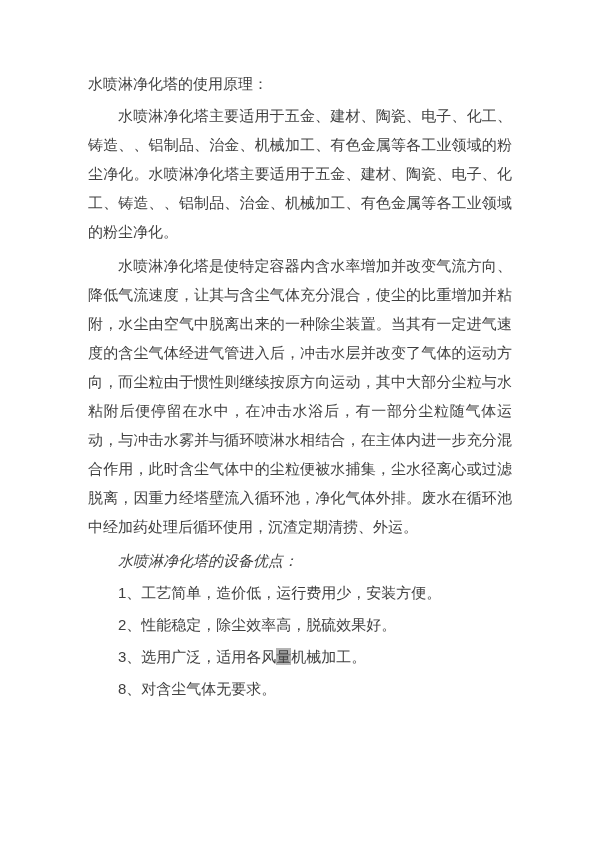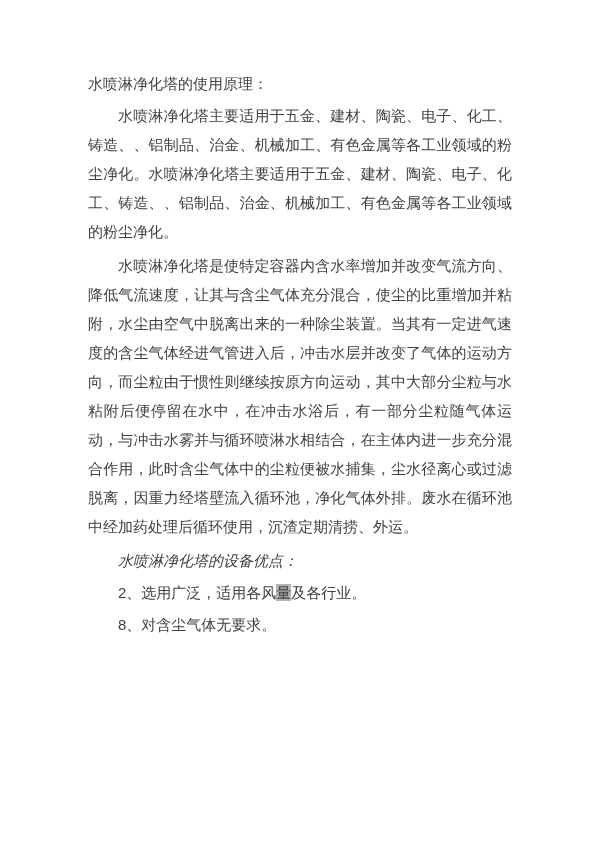--- a/index.html
+++ b/index.html
@@ -53,16 +53,18 @@
   <p class="title">水喷淋净化塔的使用原理：</p>
 
   <div id="paras">
       <p class="para">水喷淋净化塔主要适用于五金、建材、陶瓷、电子、化工、铸造、、铝制品、治金、机械加工、有色金属等各工业领域的粉尘净化。水喷淋净化塔主要适用于五金、建材、陶瓷、电子、化工、铸造、、铝制品、治金、机械加工、有色金属等各工业领域的粉尘净化。</p>
       <p class="para">水喷淋净化塔是使特定容器内含水率增加并改变气流方向、降低气流速度，让其与含尘气体充分混合，使尘的比重增加并粘附，水尘由空气中脱离出来的一种除尘装置。当其有一定进气速度的含尘气体经进气管进入后，冲击水层并改变了气体的运动方向，而尘粒由于惯性则继续按原方向运动，其中大部分尘粒与水粘附后便停留在水中，在冲击水浴后，有一部分尘粒随气体运动，与冲击水雾并与循环喷淋水相结合，在主体内进一步充分混合作用，此时含尘气体中的尘粒便被水捕集，尘水径离心或过滤脱离，因重力经塔壁流入循环池，净化气体外排。废水在循环池中经加药处理后循环使用，沉渣定期清捞、外运。</p>
     </div>
 
   <p class="heading">水喷淋净化塔的设备优点：</p>
 
   <div id="advantages">
-      <p class="adv-item"><span>2、选用广泛，适用各风</span><span class="hl">量</span><span>及各行业。</span></p>
+      <p class="adv-item"><span>1、工艺简单，造价低，运行费用少，安装方便。</span></p>
+      <p class="adv-item"><span>2、性能稳定，除尘效率高，脱硫效果好。</span></p>
+      <p class="adv-item"><span>3、选用广泛，适用各风</span><span class="hl">量</span><span>机械加工。</span></p>
       <p class="adv-item"><span>8、对含尘气体无要求。</span></p>
     </div>
 </div>
 
 </body></html>

